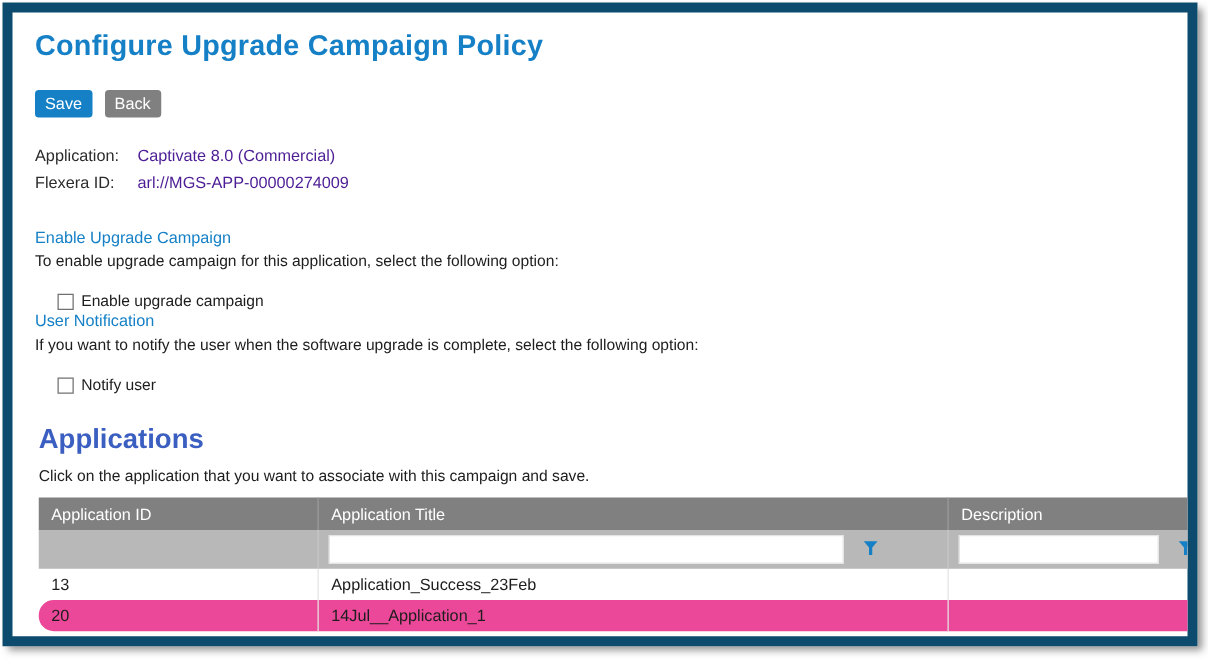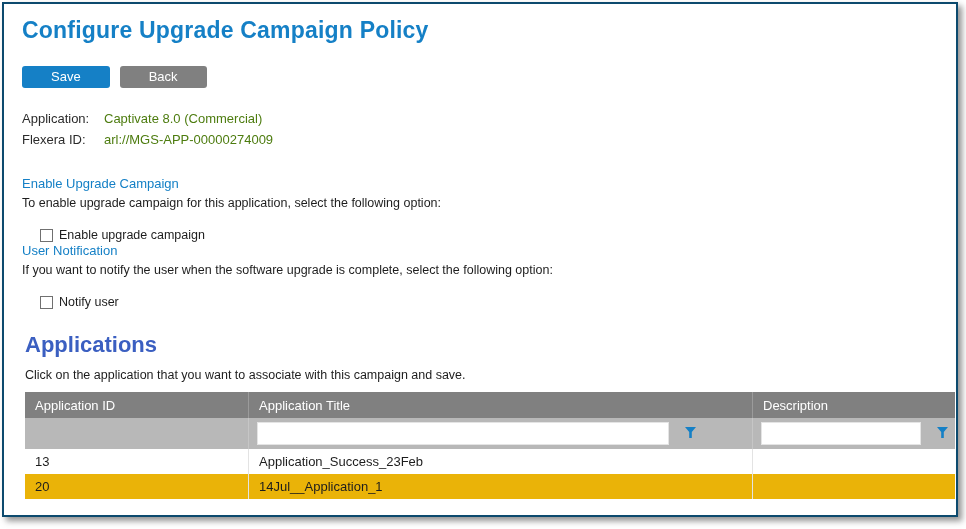--- a/index.html
+++ b/index.html
@@ -12,54 +12,54 @@
     height: 529px;
     overflow: hidden;
   }
   .page {
     position: absolute;
     left: 2px;
     top: 2px;
     width: 956px;
     height: 515px;
     background: #ffffff;
-    border: 2px solid #0c4a6e;
+    border: 8px solid #0c4a6e;
     box-shadow: 4px 4px 6px rgba(60,60,60,0.55);
     overflow: hidden;
   }
   .content { padding: 0 18px; }
 
   .page-title {
     margin: 12px 0 0 0;
     font-size: 23px;
     font-weight: bold;
     color: #1580c6;
     line-height: 28px;
     letter-spacing: 0.2px;
   }
 
   .toolbar { margin-top: 22px; display: flex; gap: 10px; }
   .btn {
     border: none;
     color: #ffffff;
     font-size: 13px;
     font-family: inherit;
-    padding: 0 29px;
+    padding: 0 8px;
     height: 22px;
     border-radius: 3px;
     cursor: pointer;
     line-height: 22px;
   }
   .btn-save { background: #1580c6; }
   .btn-back { background: #808080; }
 
   .app-info { margin-top: 20px; font-size: 13px; }
   .info-row { line-height: 21px; display: flex; }
   .info-label { color: #2b2b2b; width: 82px; flex: 0 0 82px; }
-  .info-value { color: #4d7c0f; text-decoration: none; cursor: pointer; }
+  .info-value { color: #4c1d95; text-decoration: none; cursor: pointer; }
 
   .section-heading {
     margin-top: 26px;
     font-size: 13px;
     color: #1580c6;
     line-height: 16px;
   }
   .section-heading.second { margin-top: 0; }
   .section-desc {
     margin-top: 4px;
@@ -142,21 +142,21 @@
     margin-left: 15px;
     background: none;
     border: none;
     padding: 0;
     cursor: pointer;
     display: flex;
     align-items: center;
   }
 
   .data-row { height: 25px; cursor: pointer; }
-  .data-row.alt { background: #eab308; }
+  .data-row.alt { background: #ec4899; border-radius: 12px; }
   .data-cell {
     display: flex;
     align-items: center;
     padding-left: 10px;
     color: #1d1d1d;
     border-left: 1px solid #e3e3e3;
     overflow: hidden;
     white-space: nowrap;
   }
   .data-cell:first-child { border-left: none; }

